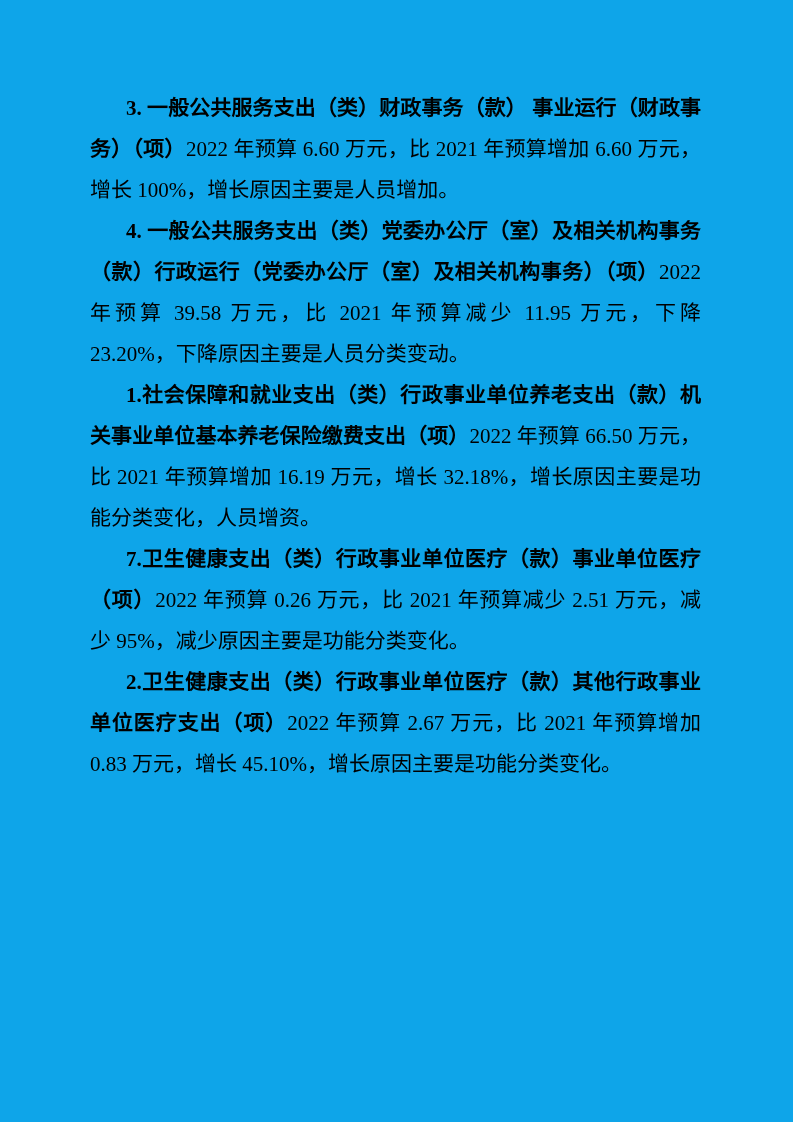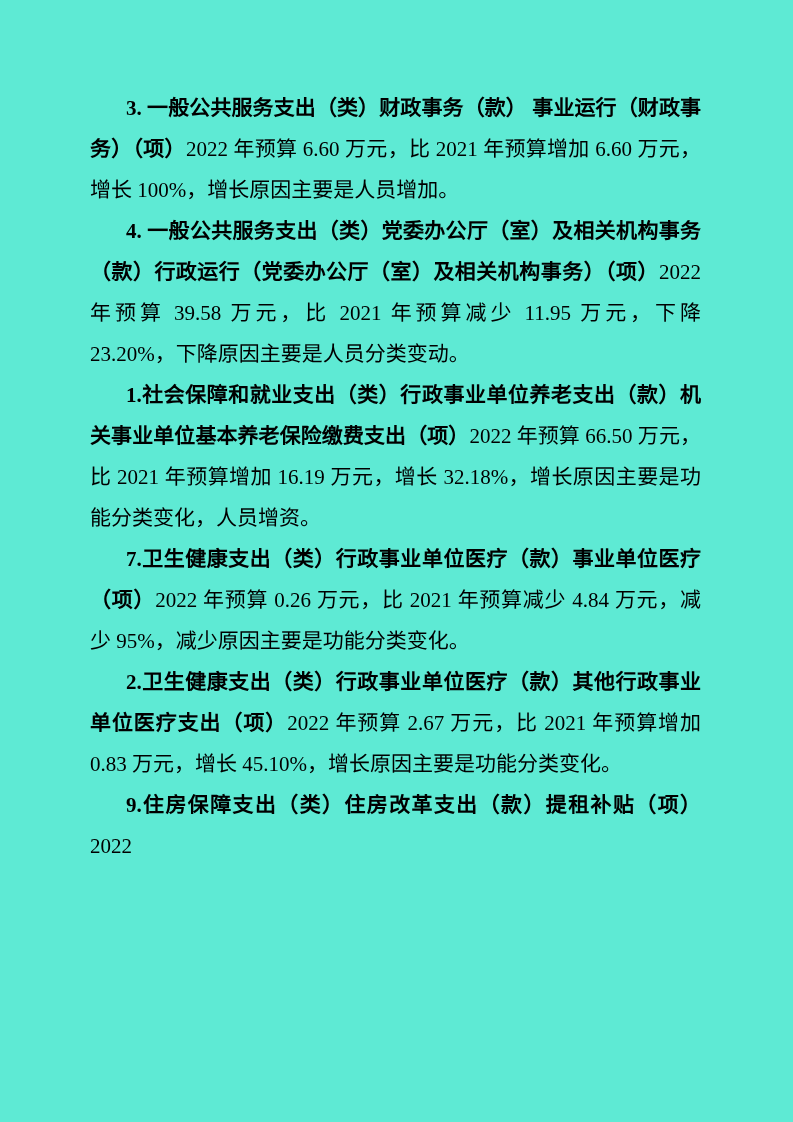--- a/index.html
+++ b/index.html
@@ -4,21 +4,21 @@
 <style>
   html, body {
     margin: 0;
     padding: 0;
     background: #ffffff;
   }
   .page {
     position: relative;
     width: 793px;
     height: 1122px;
-    background: #5eead4;
+    background: #0ea5e9;
     overflow: hidden;
     box-sizing: border-box;
   }
   .doc-content {
     position: absolute;
     top: 0;
     left: 0;
     box-sizing: border-box;
     width: 793px;
     padding: 88px 92px 0 90px;
@@ -53,25 +53,22 @@
     <p>
       <span class="lead">4. 一般公共服务支出（类）党委办公厅（室）及相关机构事务（款）行政运行（党委办公厅（室）及相关机构事务）（项）</span><span class="rest">2022 年预算 39.58 万元，比 2021 年预算减少 11.95 万元，下降 23.20%，下降原因主要是人员分类变动。</span>
     </p>
 
 
     <p>
       <span class="lead">1.社会保障和就业支出（类）行政事业单位养老支出（款）机关事业单位基本养老保险缴费支出（项）</span><span class="rest">2022 年预算 66.50 万元，比 2021 年预算增加 16.19 万元，增长 32.18%，增长原因主要是功能分类变化，人员增资。</span>
     </p>
 
     <p>
-      <span class="lead">7.卫生健康支出（类）行政事业单位医疗（款）事业单位医疗（项）</span><span class="rest">2022 年预算 0.26 万元，比 2021 年预算减少 4.84 万元，减少 95%，减少原因主要是功能分类变化。</span>
+      <span class="lead">7.卫生健康支出（类）行政事业单位医疗（款）事业单位医疗（项）</span><span class="rest">2022 年预算 0.26 万元，比 2021 年预算减少 2.51 万元，减少 95%，减少原因主要是功能分类变化。</span>
     </p>
 
     <p>
       <span class="lead">2.卫生健康支出（类）行政事业单位医疗（款）其他行政事业单位医疗支出（项）</span><span class="rest">2022 年预算 2.67 万元，比 2021 年预算增加 0.83 万元，增长 45.10%，增长原因主要是功能分类变化。</span>
     </p>
 
-    <p>
-      <span class="lead">9.住房保障支出（类）住房改革支出（款）提租补贴（项）</span><span class="rest">2022</span>
-    </p>
 
   </div>
 </div>
 
 </body></html>

